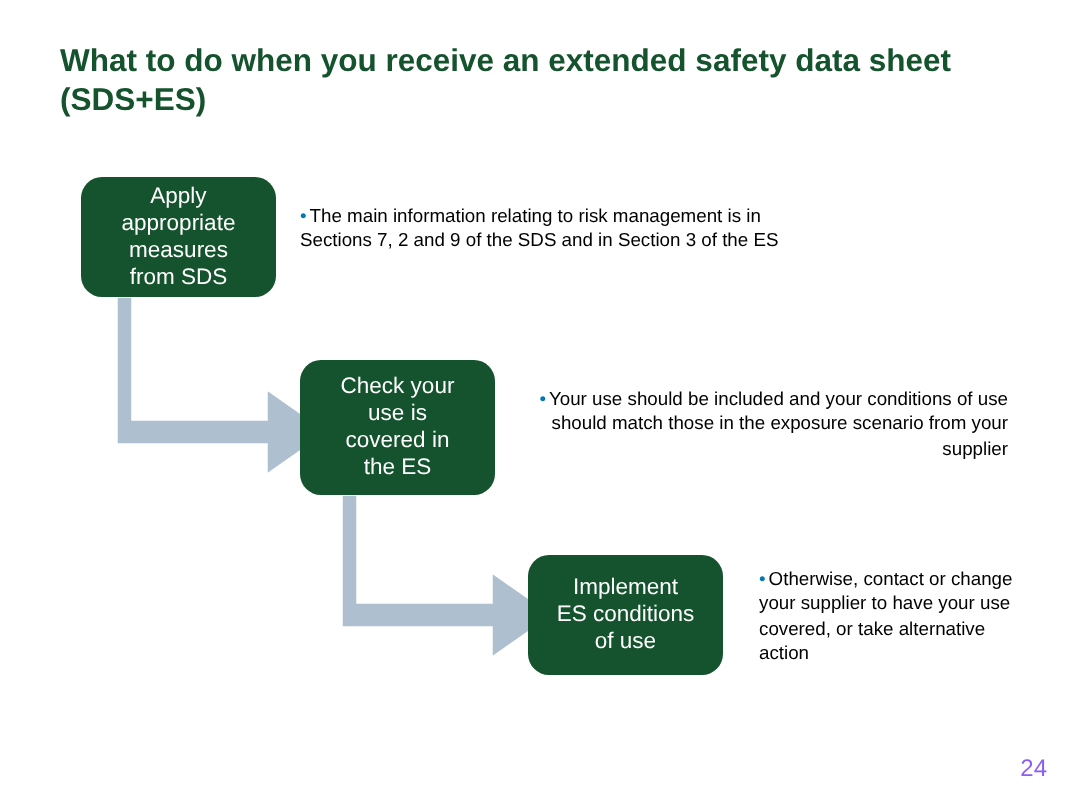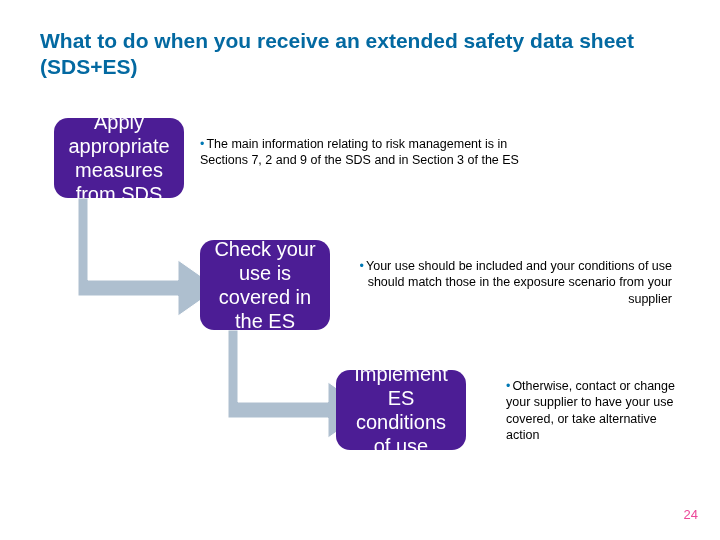--- a/index.html
+++ b/index.html
@@ -11,55 +11,55 @@
     position: relative;
     overflow: hidden;
   }
   .title {
     position: absolute;
     left: 40px;
     top: 28px;
     width: 620px;
     font-size: 21px;
     font-weight: bold;
-    color: #0369a1;
+    color: #14532d;
     line-height: 1.25;
   }
   .box {
     position: absolute;
-    background: #4c1d95;
+    background: #14532d;
     color: #fff;
     border-radius: 14px;
     display: flex;
     align-items: center;
     justify-content: center;
     text-align: center;
-    font-size: 20px;
+    font-size: 15px;
     line-height: 1.2;
     padding: 6px 8px;
   }
   .b1 { left: 54px;  top: 118px; width: 130px; height: 80px; }
   .b2 { left: 200px; top: 240px; width: 130px; height: 90px; }
-  .b3 { left: 336px; top: 370px; width: 130px; height: 80px; }
+  .b3 { left: 352px; top: 370px; width: 130px; height: 80px; }
   .note {
     position: absolute;
     font-size: 12.5px;
     color: #000;
     line-height: 1.3;
   }
   .note .dot { color: #0078b4; margin-right: 2px; }
   .n1 { left: 200px; top: 136px; width: 320px; }
   .n2 { left: 352px; top: 258px; width: 320px; text-align: right; }
   .n3 { left: 506px; top: 378px; width: 180px; }
   .pagenum {
     position: absolute;
     right: 22px;
     bottom: 18px;
-    color: #ec4899;
-    font-size: 13px;
+    color: #8b5cf6;
+    font-size: 16px;
   }
   .arrow {
     position: absolute;
     pointer-events: none;
   }
 </style>
 </head>
 <body>
 
 <div class="title">What to do when you receive an extended safety data sheet (SDS+ES)</div>

